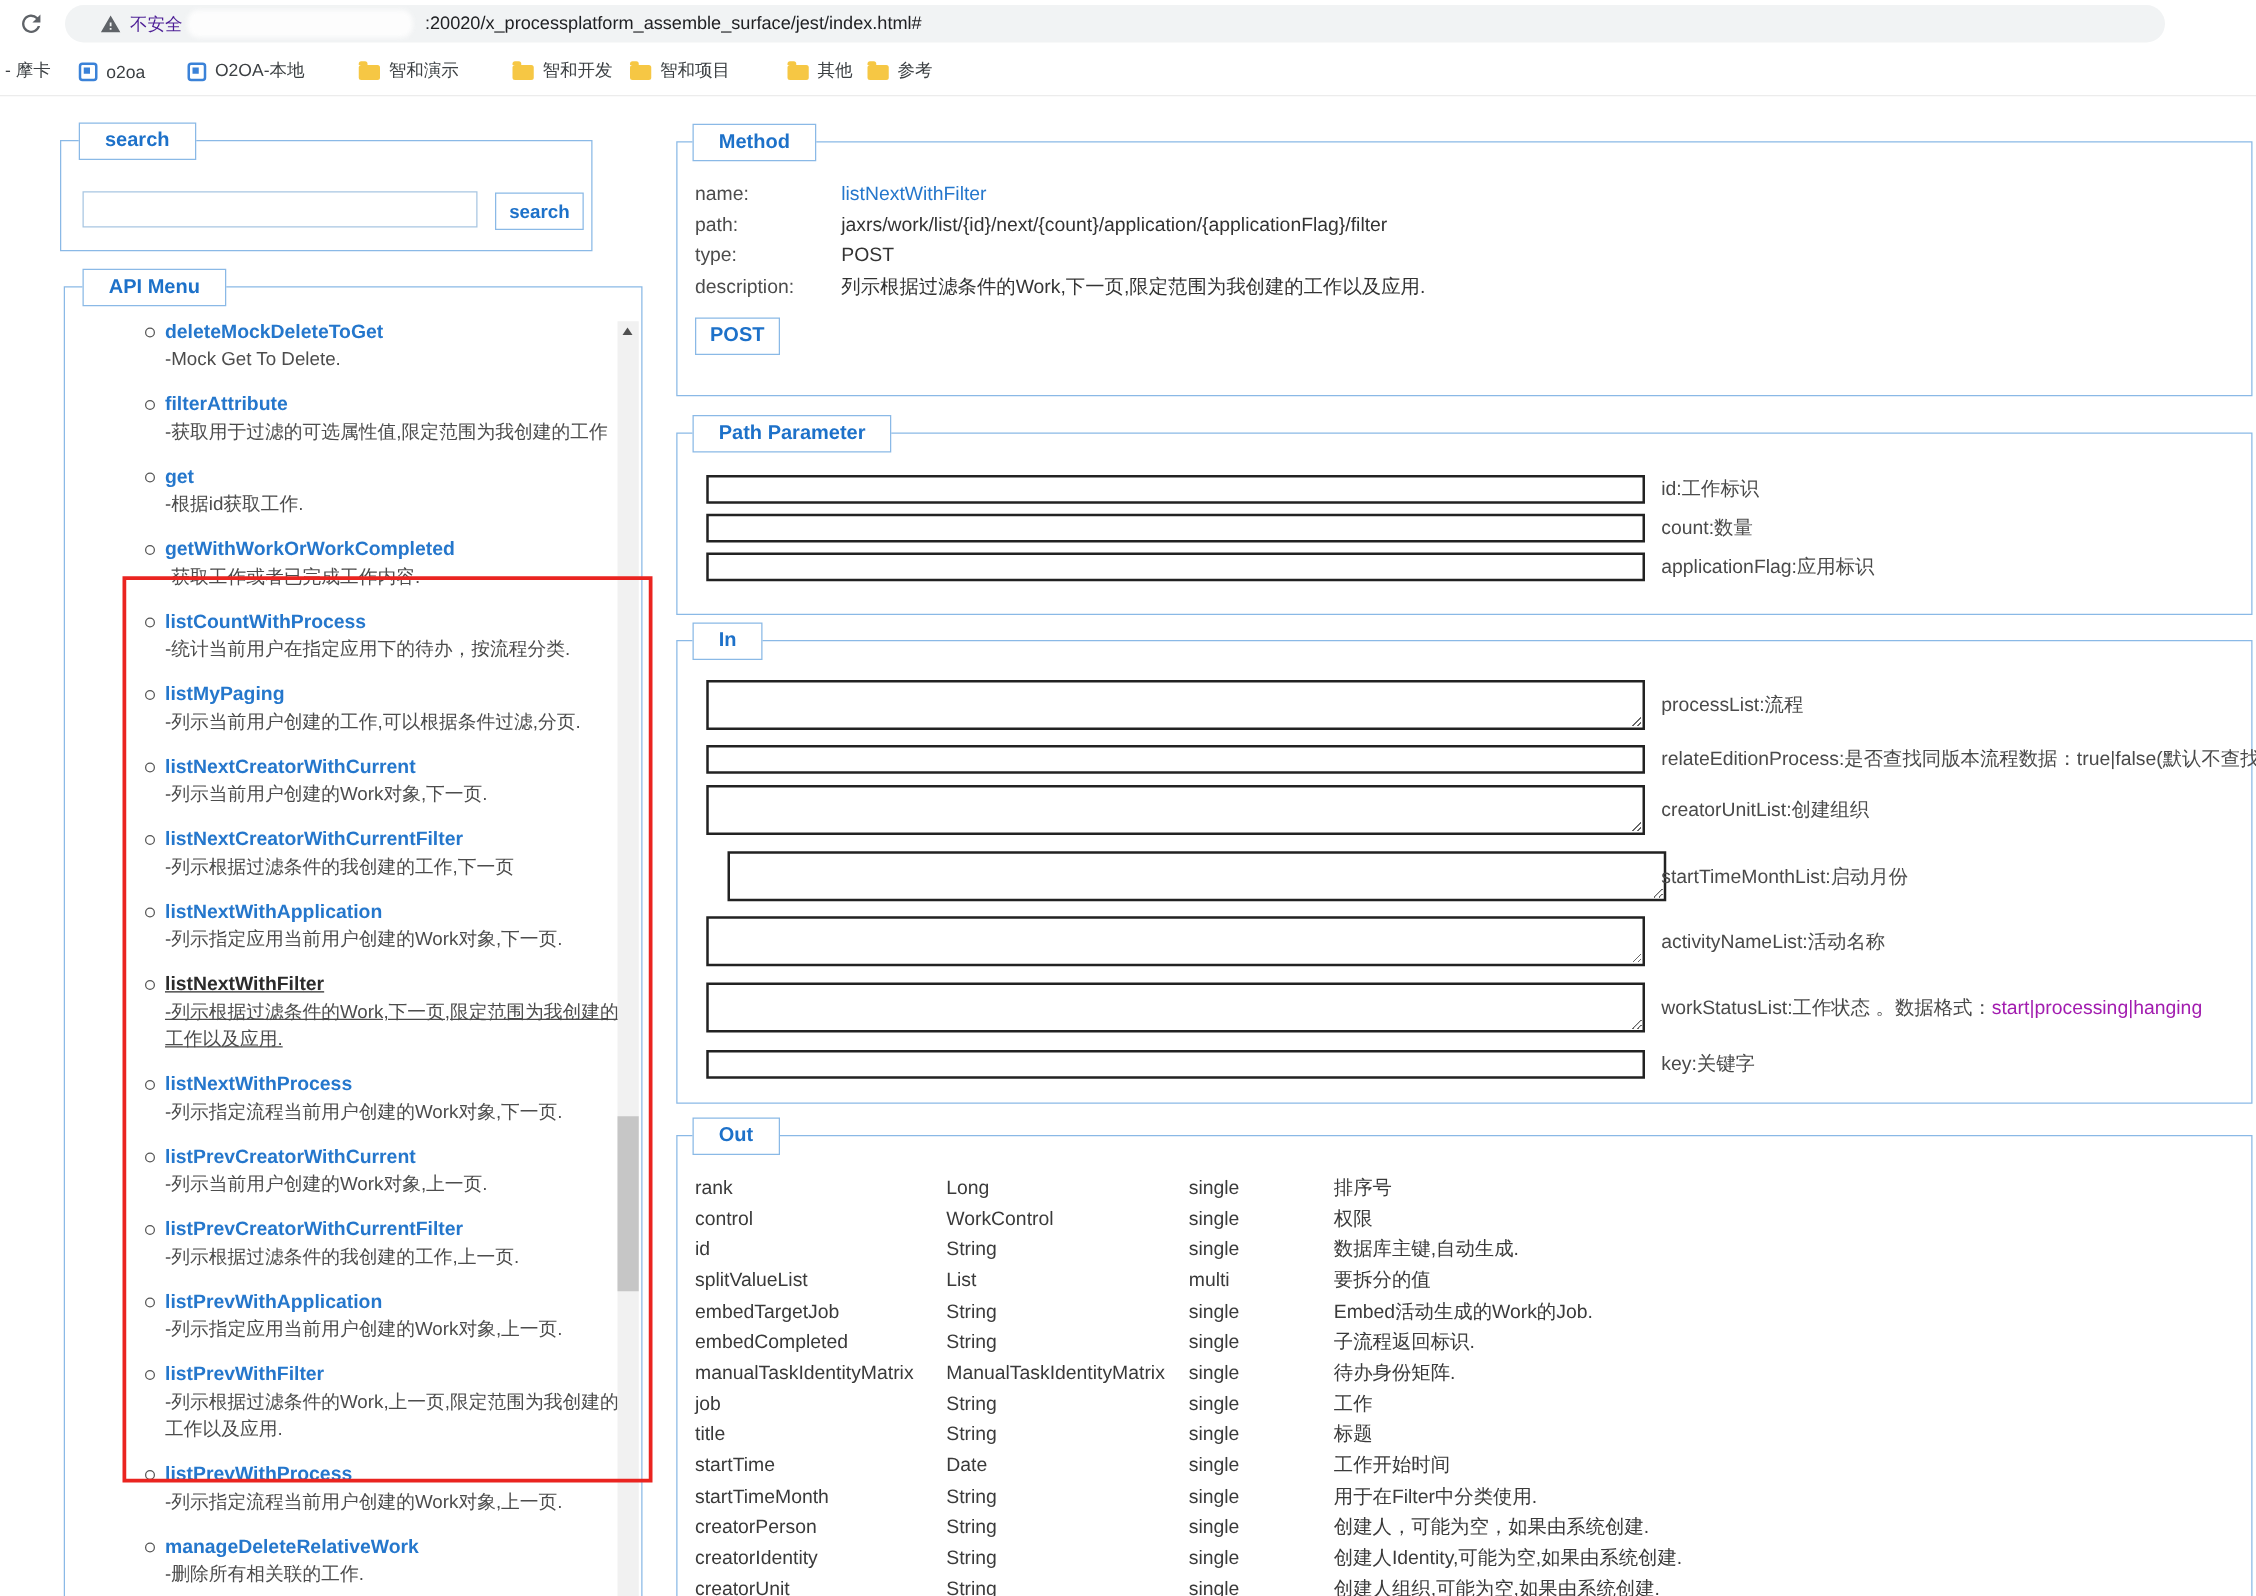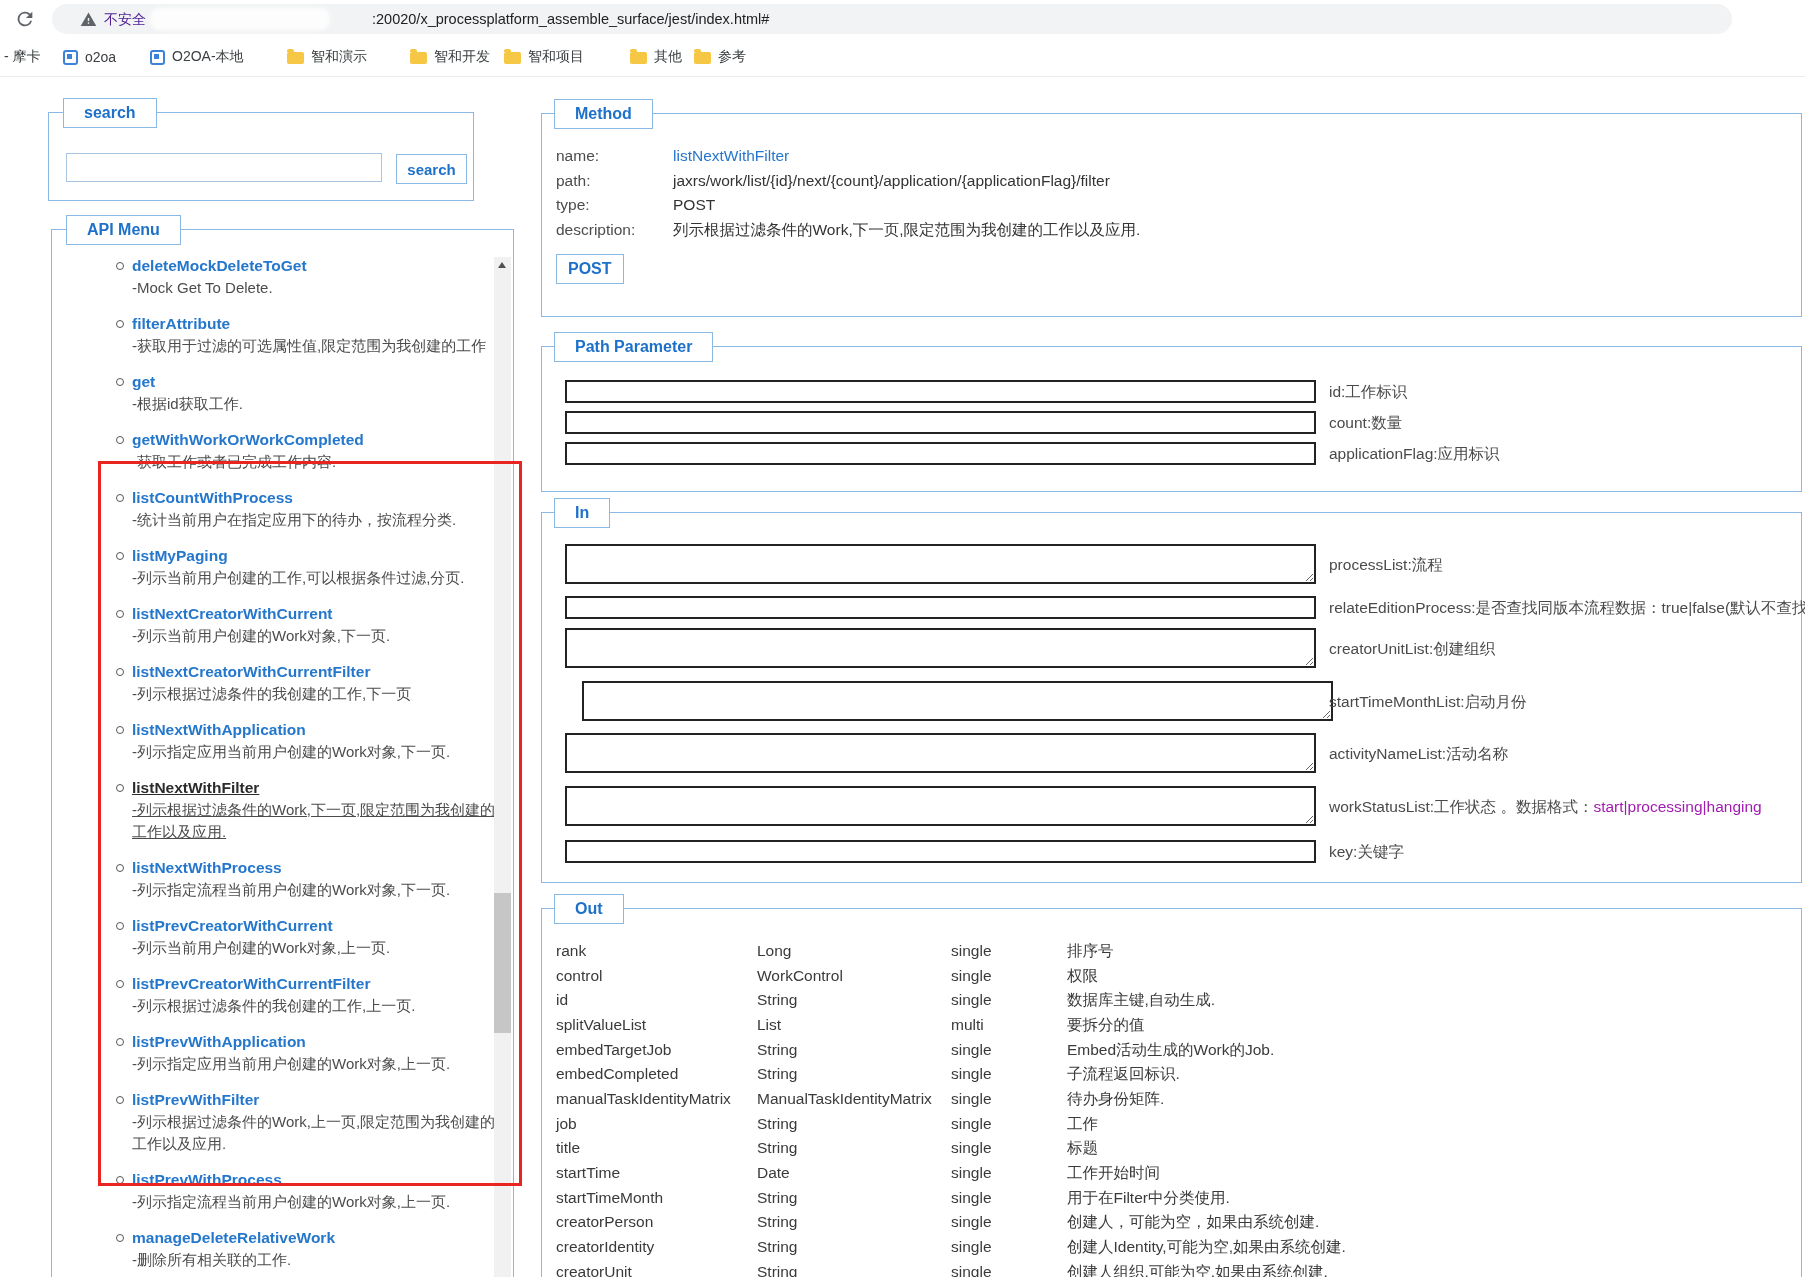--- a/index.html
+++ b/index.html
@@ -5,21 +5,21 @@
   html,body{margin:0;padding:0;background:#fff;}
   .canvas{position:relative;width:1805px;height:1277px;overflow:hidden;background:#fff;
           font-family:"Liberation Sans","DejaVu Sans",sans-serif;}
   
   .topbar{position:absolute;left:0;top:0;width:1805px;height:38px;background:#fff;}
   .reload{position:absolute;left:14px;top:8px;width:22px;height:22px;cursor:pointer;}
   .omnibox{position:absolute;left:52px;top:4px;width:1680px;height:30px;background:#f1f3f4;border-radius:15px;}
   .warn{position:absolute;left:28px;top:7px;width:17px;height:17px;}
   .sec{position:absolute;left:52px;top:7px;font-size:14px;color:#4c1d95;line-height:17px;}
   .redact{position:absolute;left:98px;top:4px;width:180px;height:22px;background:#fdfdfd;border-radius:9px;filter:blur(2px);}
-  .url{position:absolute;left:288px;top:7px;font-size:14.5px;color:#202124;line-height:17px;white-space:nowrap;margin-left:32px;}
+  .url{position:absolute;left:288px;top:7px;font-size:14.5px;color:#202124;line-height:17px;white-space:nowrap;}
   .bookmarksbar{position:absolute;left:0;top:38px;width:1805px;height:38px;background:#fff;border-bottom:1px solid #ececec;}
   .bm{position:absolute;top:0;height:38px;display:flex;align-items:center;gap:7px;font-size:14px;color:#3c4043;cursor:pointer;white-space:nowrap;}
   .o2oa-ic{width:15px;height:15px;border:2px solid #3b82d8;border-radius:3px;box-sizing:border-box;position:relative;flex:0 0 auto;}
   .o2oa-ic::after{content:"";position:absolute;left:2px;top:2px;width:5px;height:5px;background:#3b82d8;}
   .folder-ic{width:17px;height:12px;background:#f6c744;border-radius:2px;position:relative;margin-top:2px;flex:0 0 auto;}
   .folder-ic::before{content:"";position:absolute;top:-3px;left:0;width:7px;height:3px;background:#f6c744;border-radius:2px 2px 0 0;}
   
   .fs{position:absolute;border:1px solid #8ab9e6;}
   .legend{position:absolute;left:12px;top:-15px;background:#fff;border:1px solid #8ab9e6;color:#1d71c9;
           font-weight:bold;font-size:16px;line-height:20px;padding:4px 20px;white-space:nowrap;}

